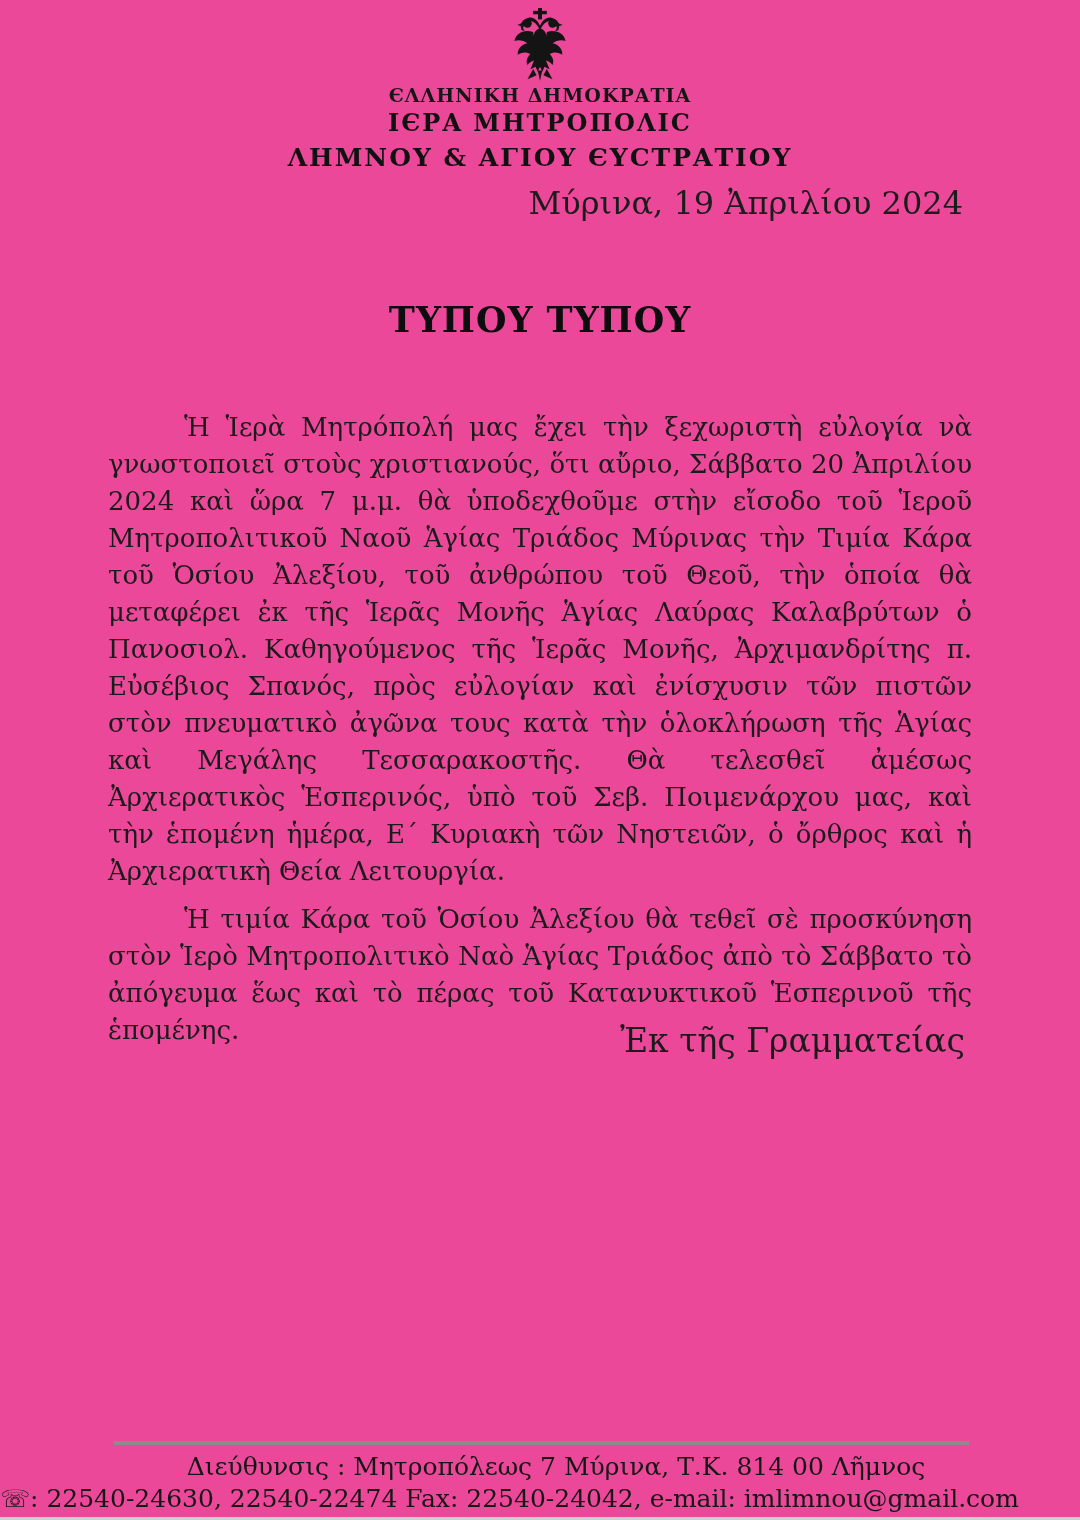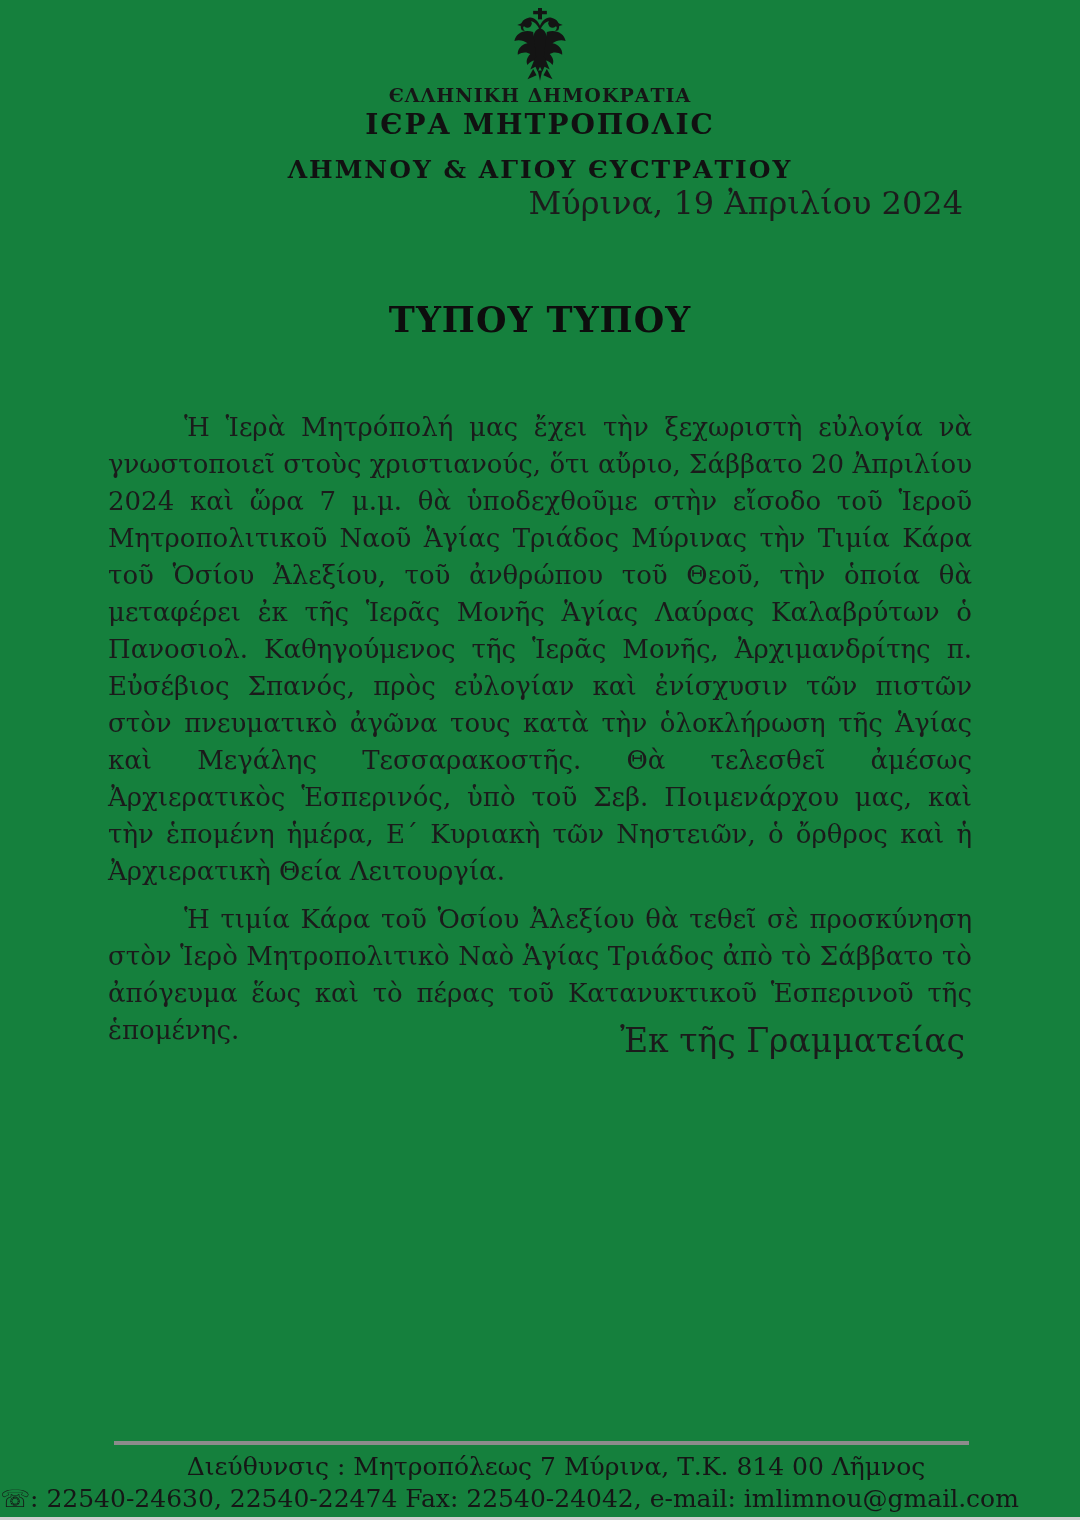--- a/index.html
+++ b/index.html
@@ -4,36 +4,36 @@
 <style>
   * { margin: 0; padding: 0; box-sizing: border-box; }
   html, body { background: #ffffff; }
   body {
     width: 1080px; height: 1520px;
     position: relative;
     font-family: "DejaVu Serif", "Liberation Serif", serif;
     color: #1a1a1a;
     overflow: hidden;
   }
-  .page { position: absolute; inset: 0; background: #15803d; }
+  .page { position: absolute; inset: 0; background: #ec4899; }
 
   
   .letterhead { position: absolute; top: 8px; left: 0; width: 100%; text-align: center; }
   .emblem { display: block; margin: 0 auto 2px auto; }
   .hdr-line1 {
     font-size: 19px; font-weight: 700; letter-spacing: 1px;
     color: #161616; margin-top: 1px;
   }
   .hdr-line2 {
-    font-size: 28px; font-weight: 700; letter-spacing: 2px;
+    font-size: 24px; font-weight: 700; letter-spacing: 2px;
     color: #111; margin-top: 2px;
   }
   .hdr-line3 {
     font-size: 25px; font-weight: 700; letter-spacing: 2px;
-    color: #111; margin-top: 14px;
+    color: #111; margin-top: 6px;
   }
 
   
   .date-line {
     position: absolute; top: 184px; right: 117px;
     font-size: 32px; color: #1c1c1c;
   }
 
   
   .doc-title {

